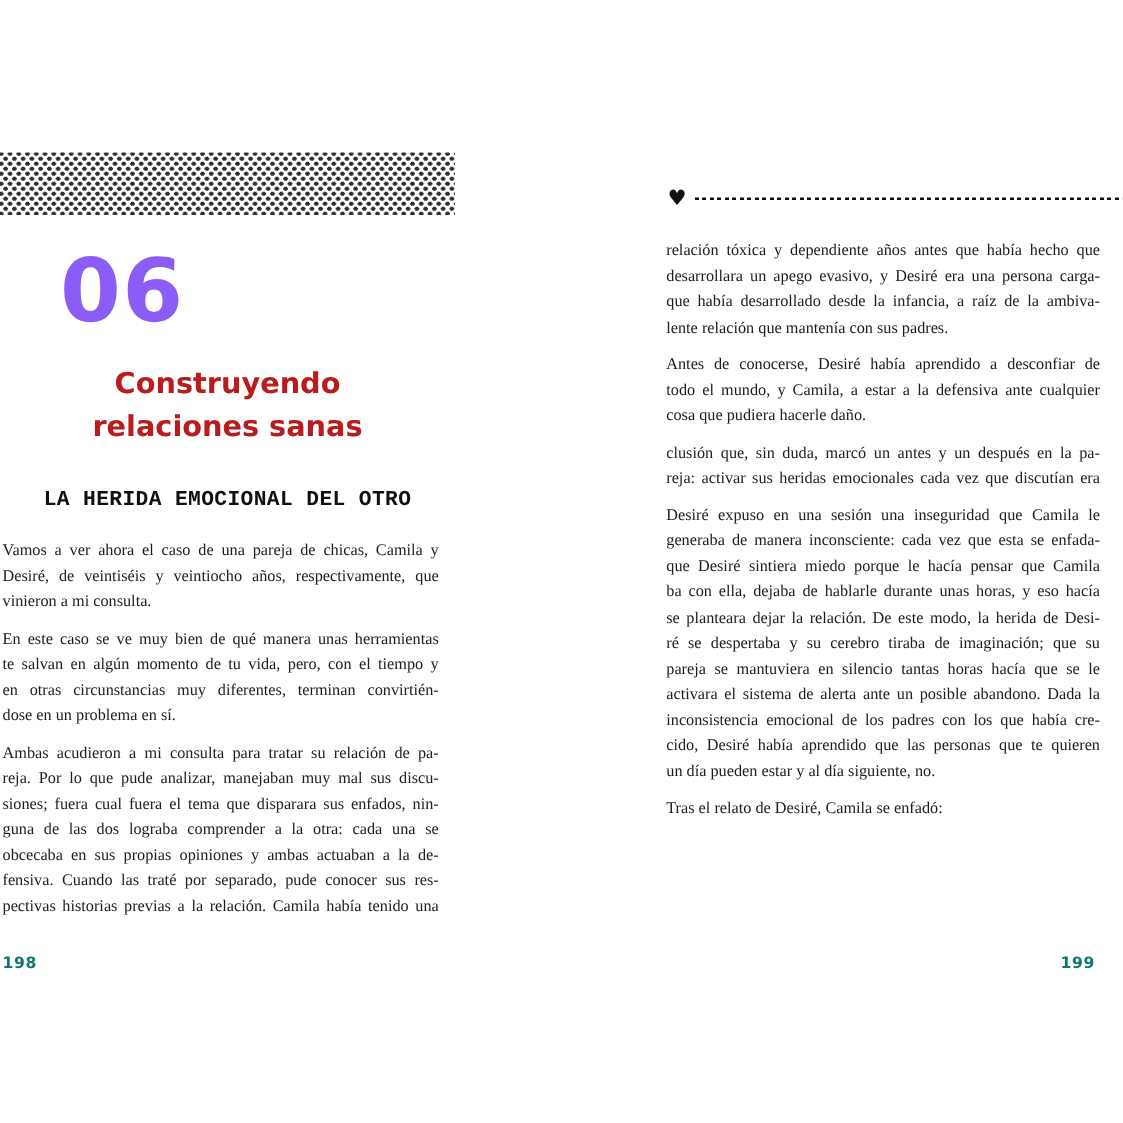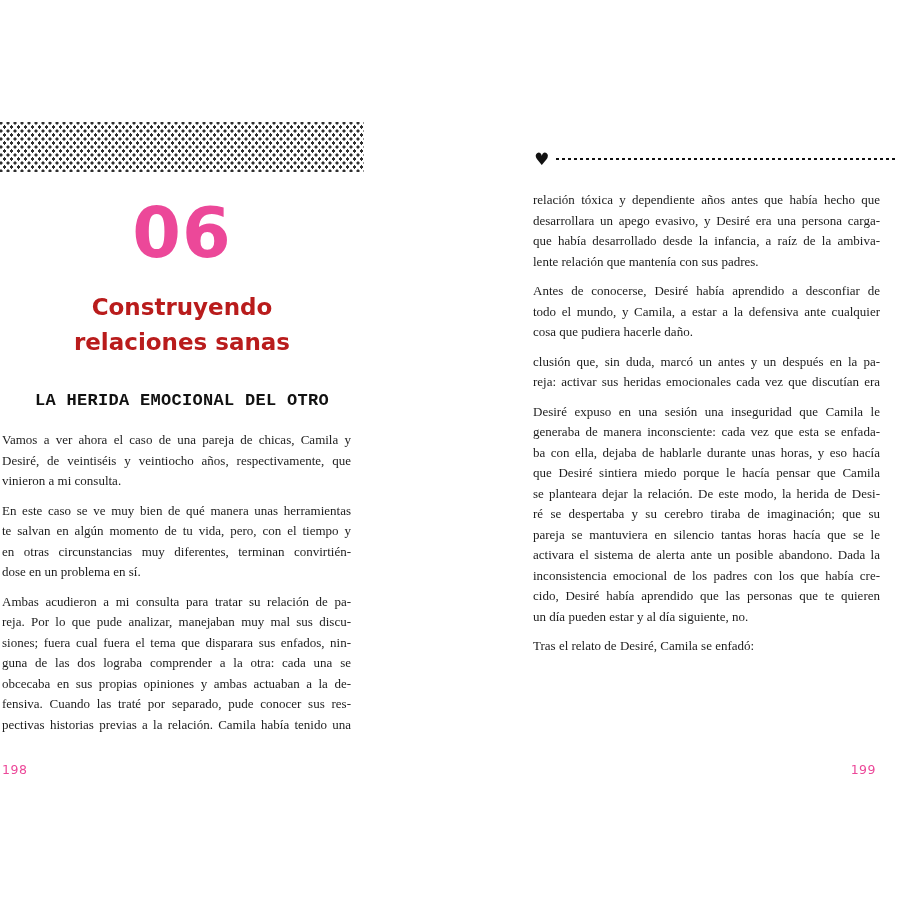--- a/index.html
+++ b/index.html
@@ -14,24 +14,23 @@
   .dot-band {
     position: absolute; left: 0; top: 122px; width: 364px; height: 50px;
     background-image:
       radial-gradient(circle, #2e2e2e 1.6px, transparent 1.75px),
       radial-gradient(circle, #2e2e2e 1.6px, transparent 1.75px);
     background-size: 7px 8px, 7px 8px;
     background-position: 1px 1px, 4.5px 5px;
   }
   .chapter-number {
     position: absolute; left: 0; top: 198px; width: 364px;
-    text-align: center;
     font-family: "DejaVu Sans", sans-serif;
     font-weight: bold; font-size: 70px; line-height: 1;
-    letter-spacing: 1px; color: #ec4899;
+    letter-spacing: 1px; color: #8b5cf6; padding-left: 48px;
   }
   .chapter-title {
     position: absolute; left: 0; top: 290px; width: 364px;
     text-align: center;
     font-family: "DejaVu Sans", sans-serif;
     font-weight: bold; font-size: 23px; line-height: 35px;
     white-space: pre-line; color: #b91c1c;
   }
   .section-heading {
     position: absolute; left: 0; top: 391px; width: 364px;
@@ -47,21 +46,21 @@
     color: #1c1c1c;
   }
   #left-body  { left: 2px;   top: 430px; width: 362px; }
   #right-body { left: 533px; top: 190px; width: 360px; }
   .para { margin: 0 13px 9px 0; }
   .line { text-align: justify; text-align-last: justify; }
   .line.para-end { text-align-last: left; }
   .page-num {
     position: absolute; top: 762px;
     font-family: "DejaVu Sans", sans-serif;
-    font-weight: normal; font-size: 12.5px; color: #ec4899;
+    font-weight: bold; font-size: 12.5px; color: #0f766e;
     letter-spacing: 0.5px;
   }
   #pn-left  { left: 2px; }
   #pn-right { right: 22px; }
   .heart-header { position: absolute; left: 533px; top: 146px; right: 0; height: 26px; }
   .heart {
     position: absolute; left: 1px; top: 0;
     font-family: "DejaVu Sans", sans-serif;
     font-size: 17px; line-height: 26px; color: #111111;
   }
@@ -126,22 +125,22 @@
         <div class="line">todo el mundo, y Camila, a estar a la defensiva ante cualquier</div>
         <div class="line para-end">cosa que pudiera hacerle daño.</div>
       </div>
       <div class="para">
         <div class="line">clusión que, sin duda, marcó un antes y un después en la pa-</div>
         <div class="line">reja: activar sus heridas emocionales cada vez que discutían era</div>
       </div>
       <div class="para">
         <div class="line">Desiré expuso en una sesión una inseguridad que Camila le</div>
         <div class="line">generaba de manera inconsciente: cada vez que esta se enfada-</div>
+        <div class="line">que Desiré sintiera miedo porque le hacía pensar que Camila</div>
         <div class="line">ba con ella, dejaba de hablarle durante unas horas, y eso hacía</div>
-        <div class="line">que Desiré sintiera miedo porque le hacía pensar que Camila</div>
         <div class="line">se planteara dejar la relación. De este modo, la herida de Desi-</div>
         <div class="line">ré se despertaba y su cerebro tiraba de imaginación; que su</div>
         <div class="line">pareja se mantuviera en silencio tantas horas hacía que se le</div>
         <div class="line">activara el sistema de alerta ante un posible abandono. Dada la</div>
         <div class="line">inconsistencia emocional de los padres con los que había cre-</div>
         <div class="line">cido, Desiré había aprendido que las personas que te quieren</div>
         <div class="line para-end">un día pueden estar y al día siguiente, no.</div>
       </div>
       <div class="para">
         <div class="line para-end">Tras el relato de Desiré, Camila se enfadó:</div>

